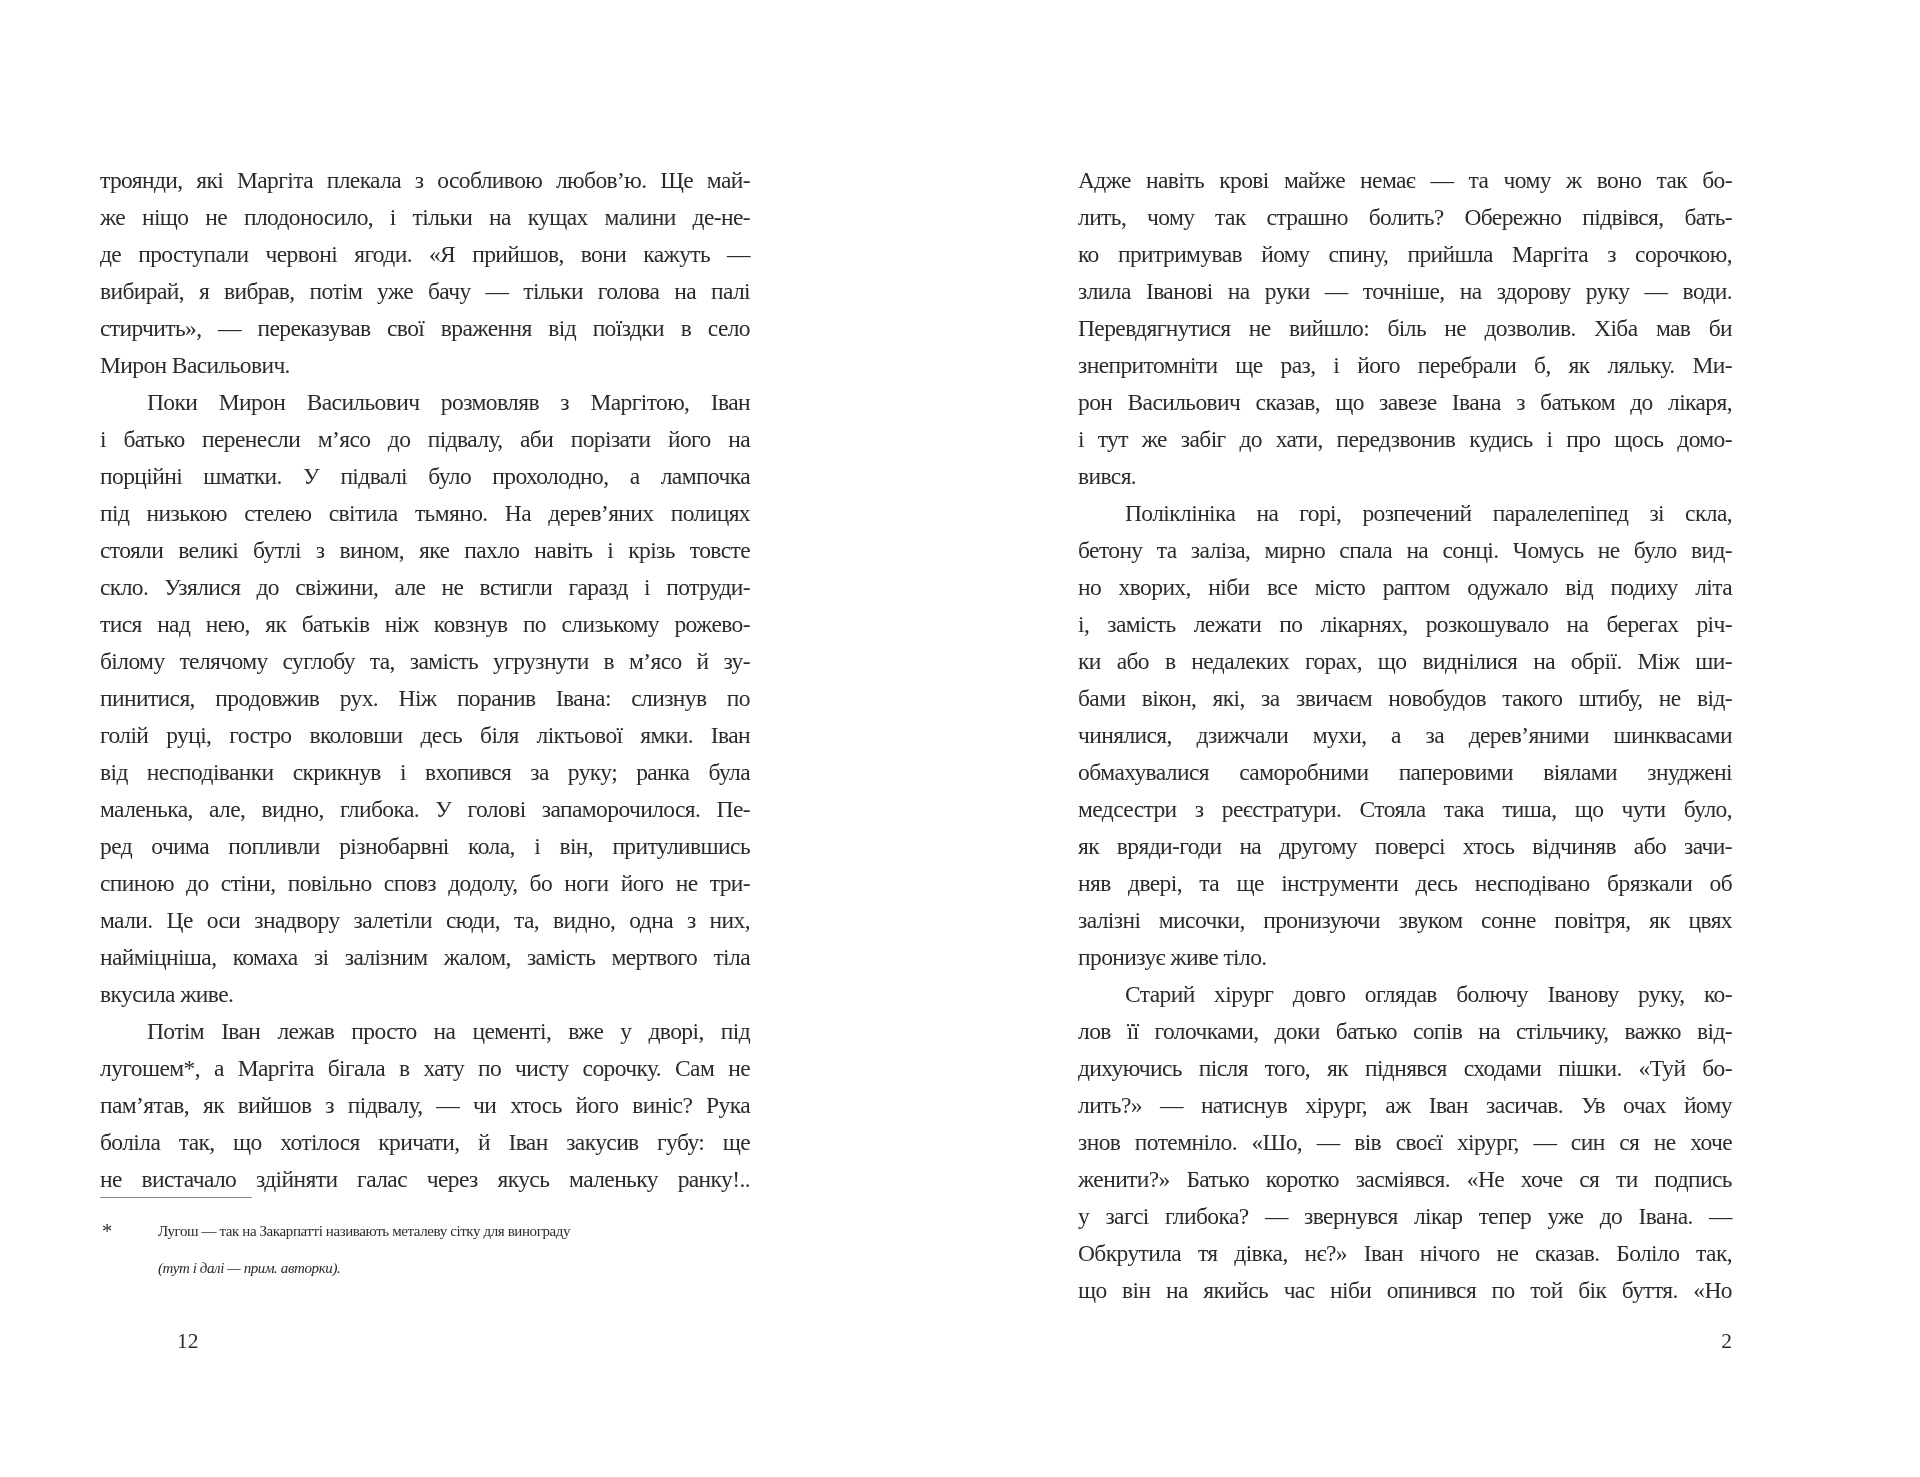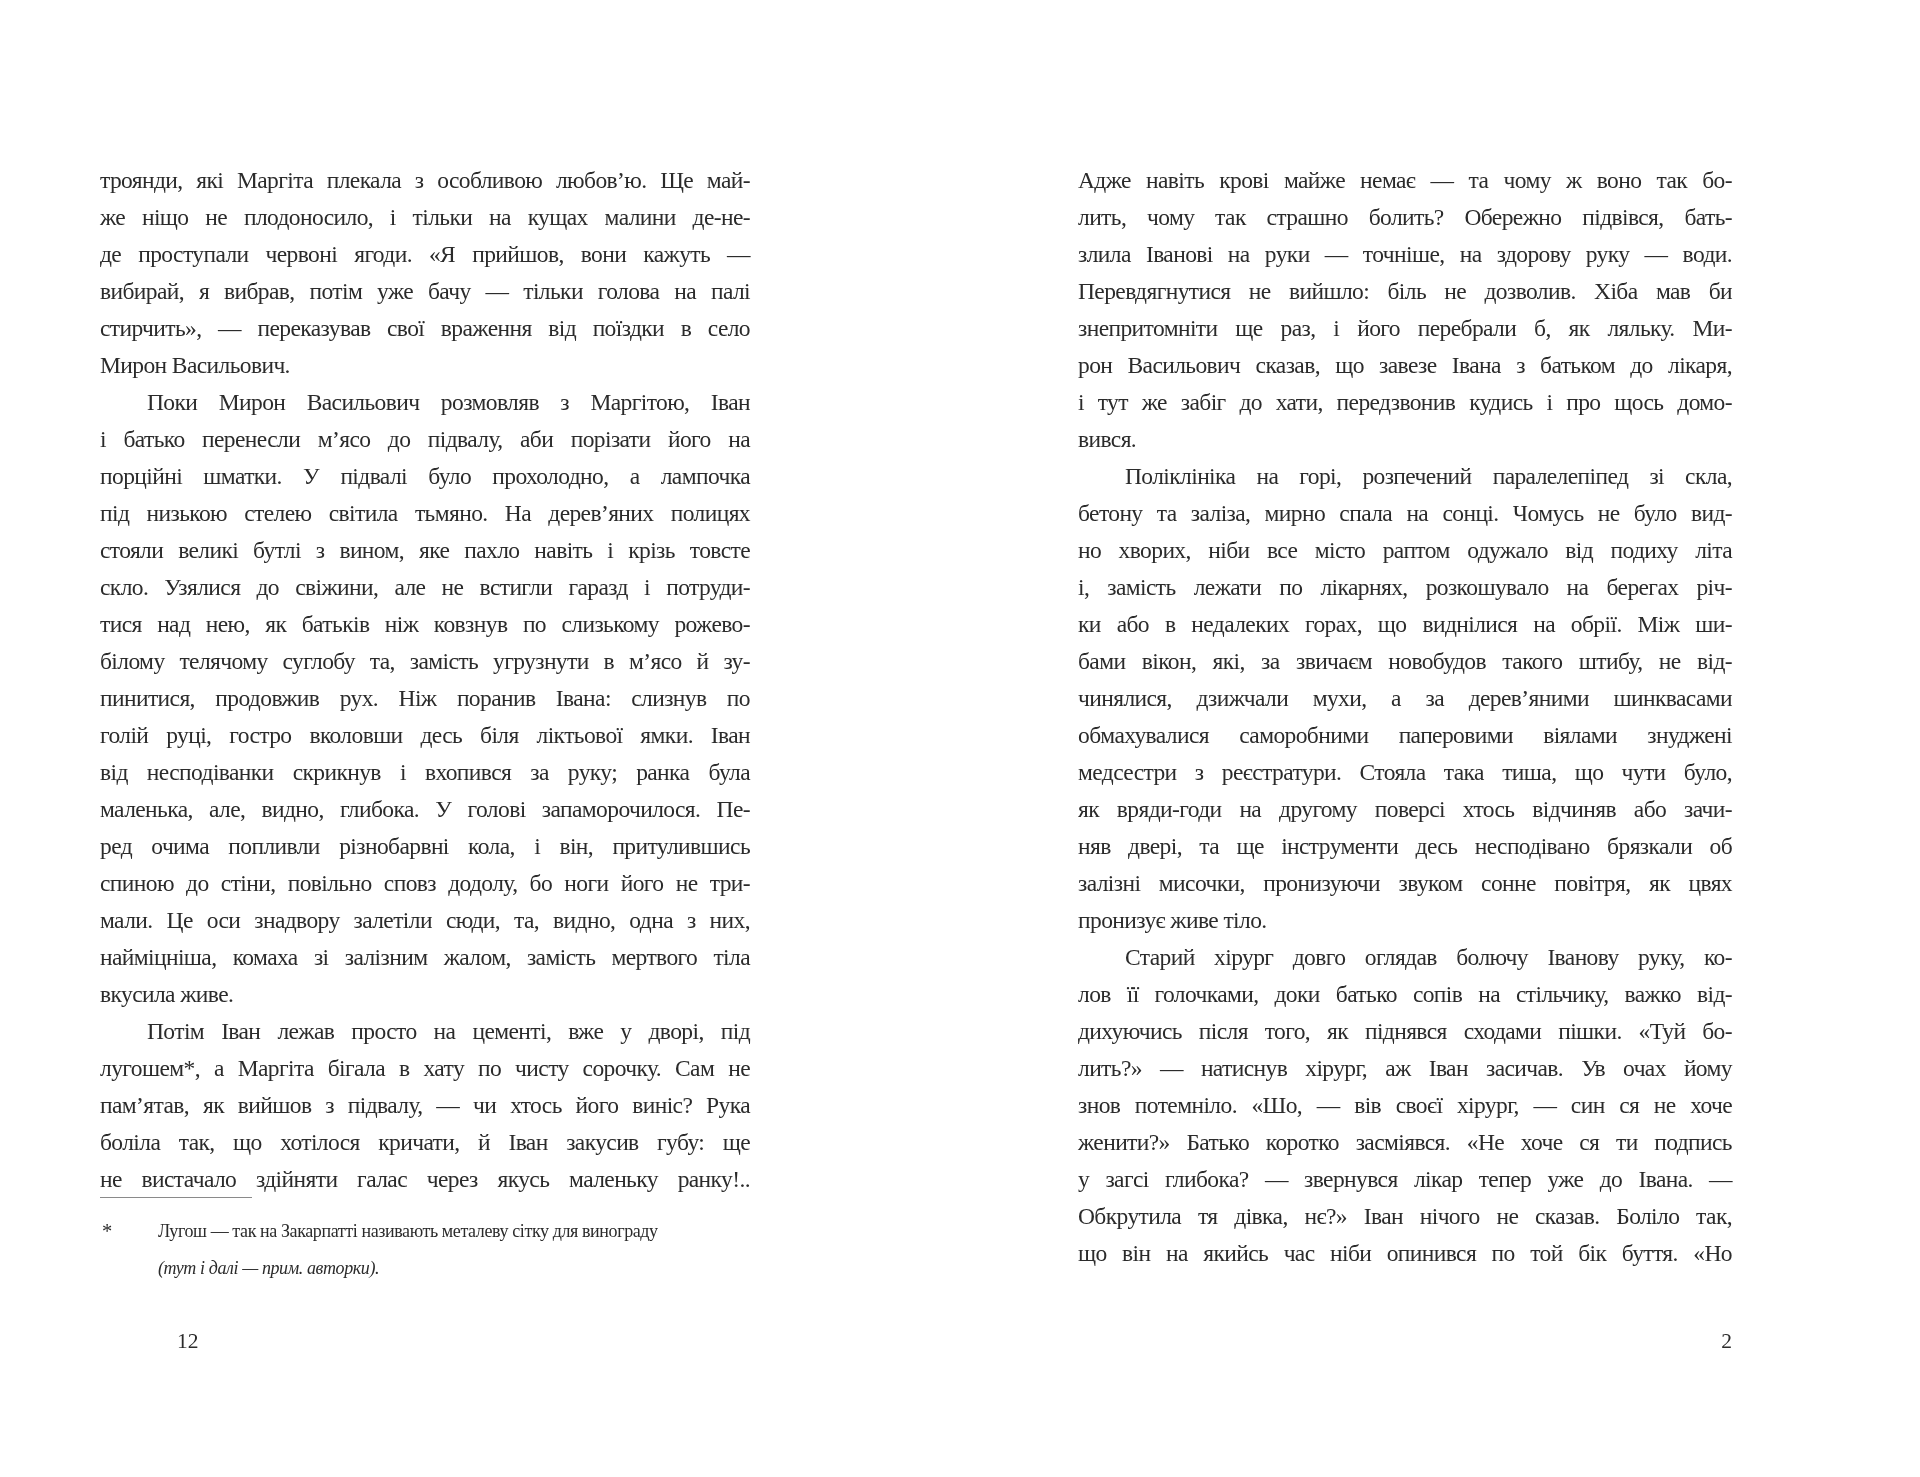--- a/index.html
+++ b/index.html
@@ -54,21 +54,21 @@
     position: absolute;
     left: 2px;
     top: 0;
     font-size: 20.5px;
     line-height: 37px;
   }
   .fn-lines {
     margin-left: 58px;
   }
   .fn-line {
-    font-size: 18px;
+    font-size: 15px;
     letter-spacing: -0.4px;
     line-height: 37px;
   }
   .fn-line.italic { font-style: italic; }
 
   .page-number {
     position: absolute;
     top: 1328px;
     font-size: 21.5px;
     line-height: 26px;
@@ -123,20 +123,21 @@
         </div>
     </div>
 
     <div id="pn-left" class="page-number">12</div>
   </section>
 
   <section>
     <div id="right-text" class="page-text">
         <div class="line">Адже навіть крові майже немає — та чому ж воно так бо-</div>
         <div class="line">лить, чому так страшно болить? Обережно підвівся, бать-</div>
+        <div class="line">ко притримував йому спину, прийшла Маргіта з сорочкою,</div>
         <div class="line">злила Іванові на руки — точніше, на здорову руку — води.</div>
         <div class="line">Перевдягнутися не вийшло: біль не дозволив. Хіба мав би</div>
         <div class="line">знепритомніти ще раз, і його перебрали б, як ляльку. Ми-</div>
         <div class="line">рон Васильович сказав, що завезе Івана з батьком до лікаря,</div>
         <div class="line">і тут же забіг до хати, передзвонив кудись і про щось домо-</div>
         <div class="line end">вився.</div>
         <div class="line indent">Поліклініка на горі, розпечений паралелепіпед зі скла,</div>
         <div class="line">бетону та заліза, мирно спала на сонці. Чомусь не було вид-</div>
         <div class="line">но хворих, ніби все місто раптом одужало від подиху літа</div>
         <div class="line">і, замість лежати по лікарнях, розкошувало на берегах річ-</div>

